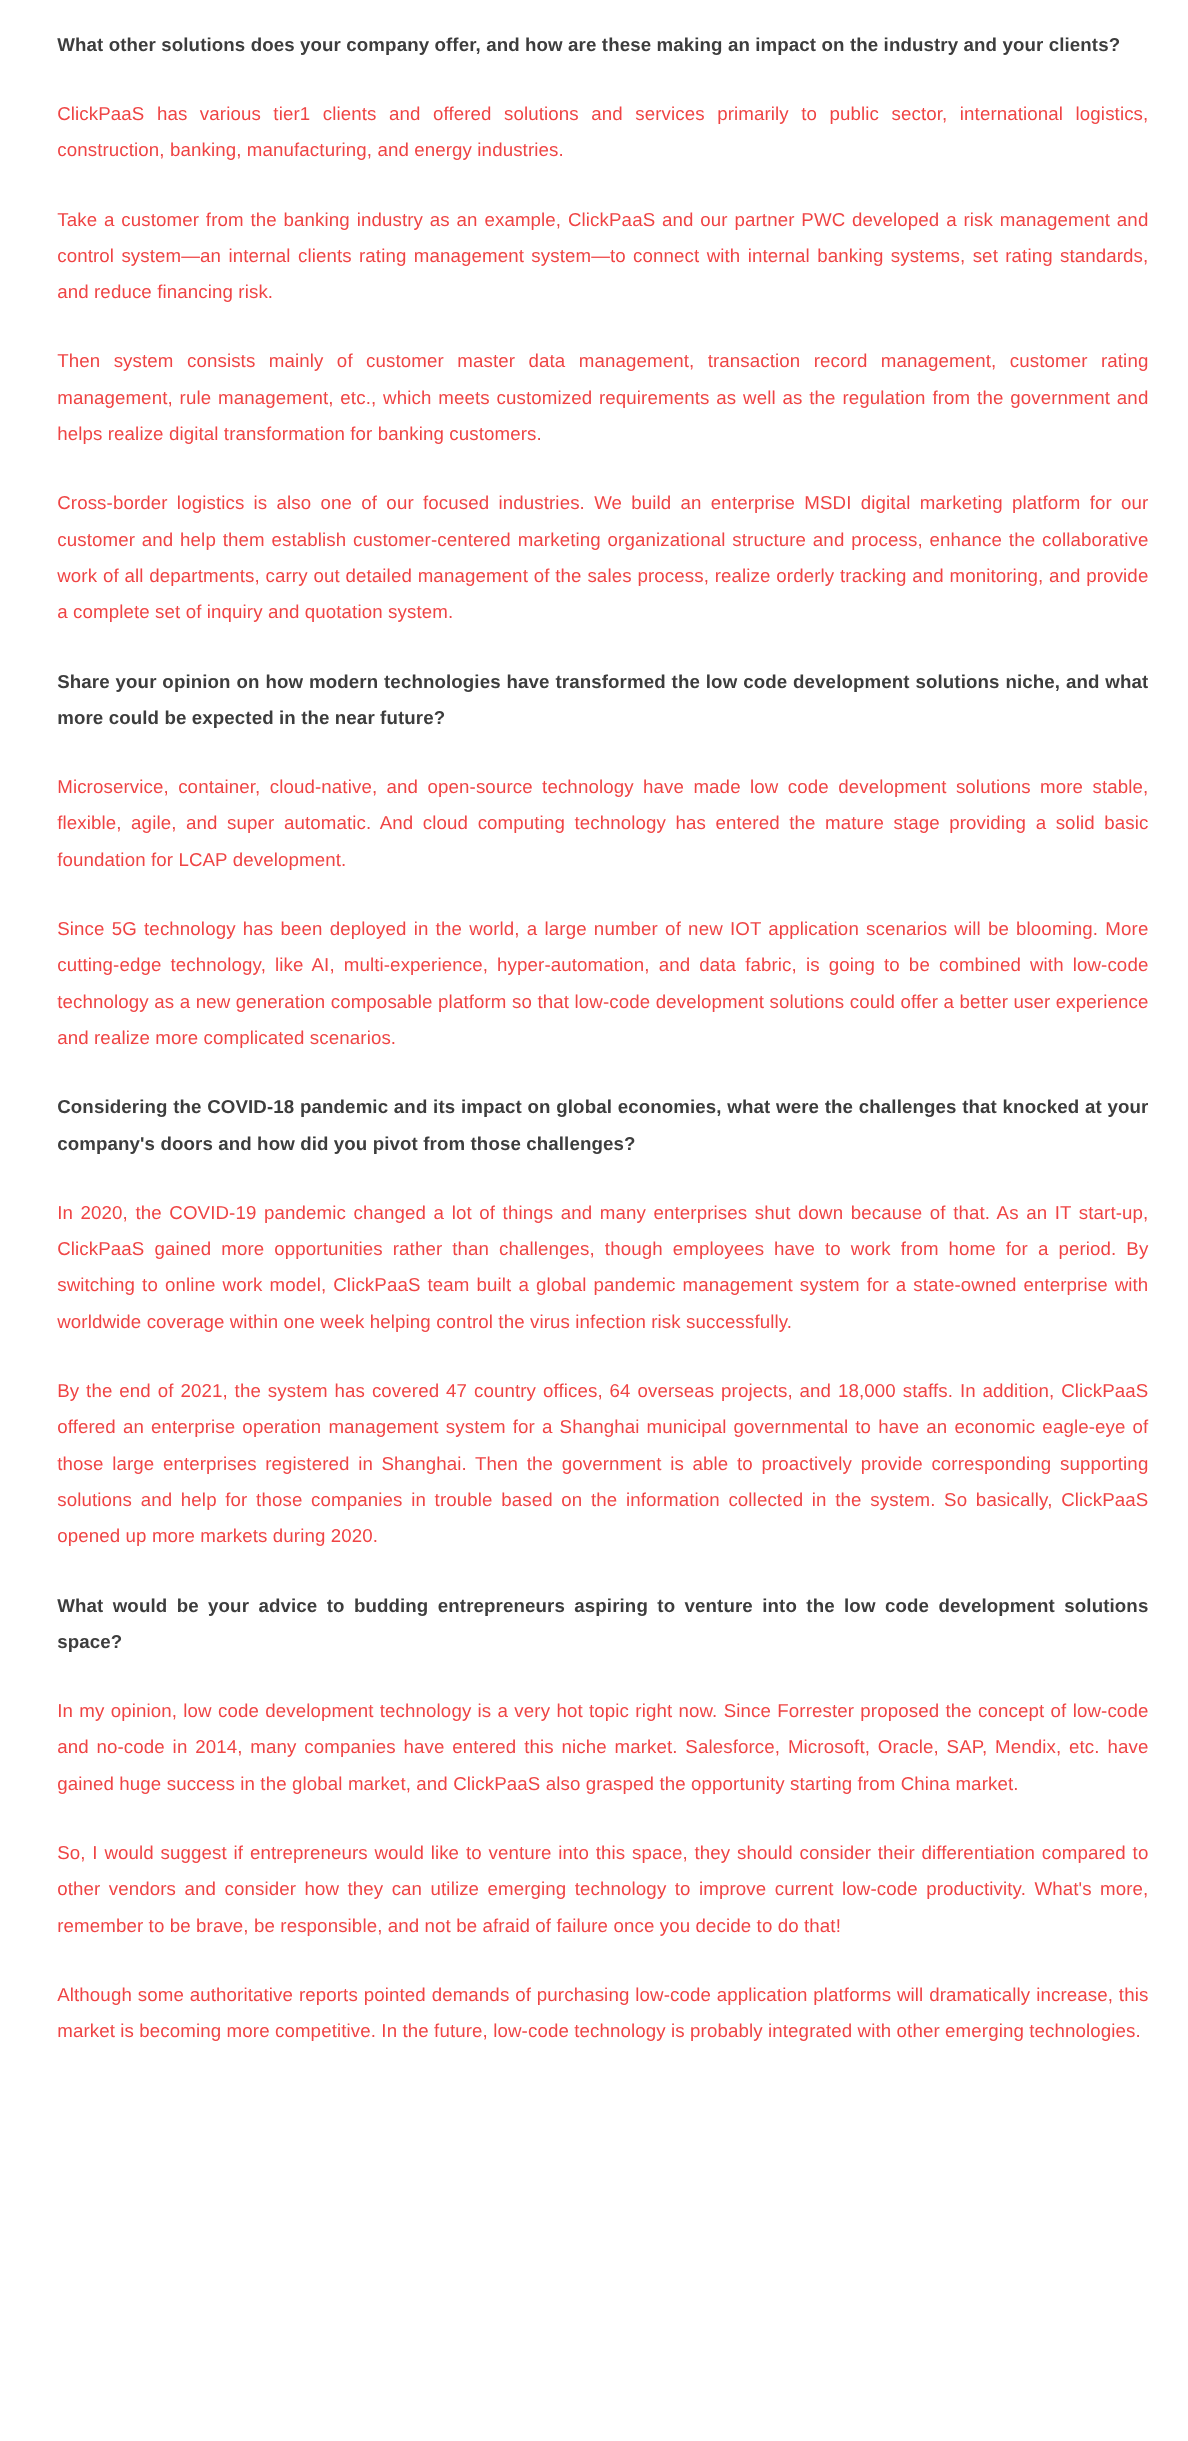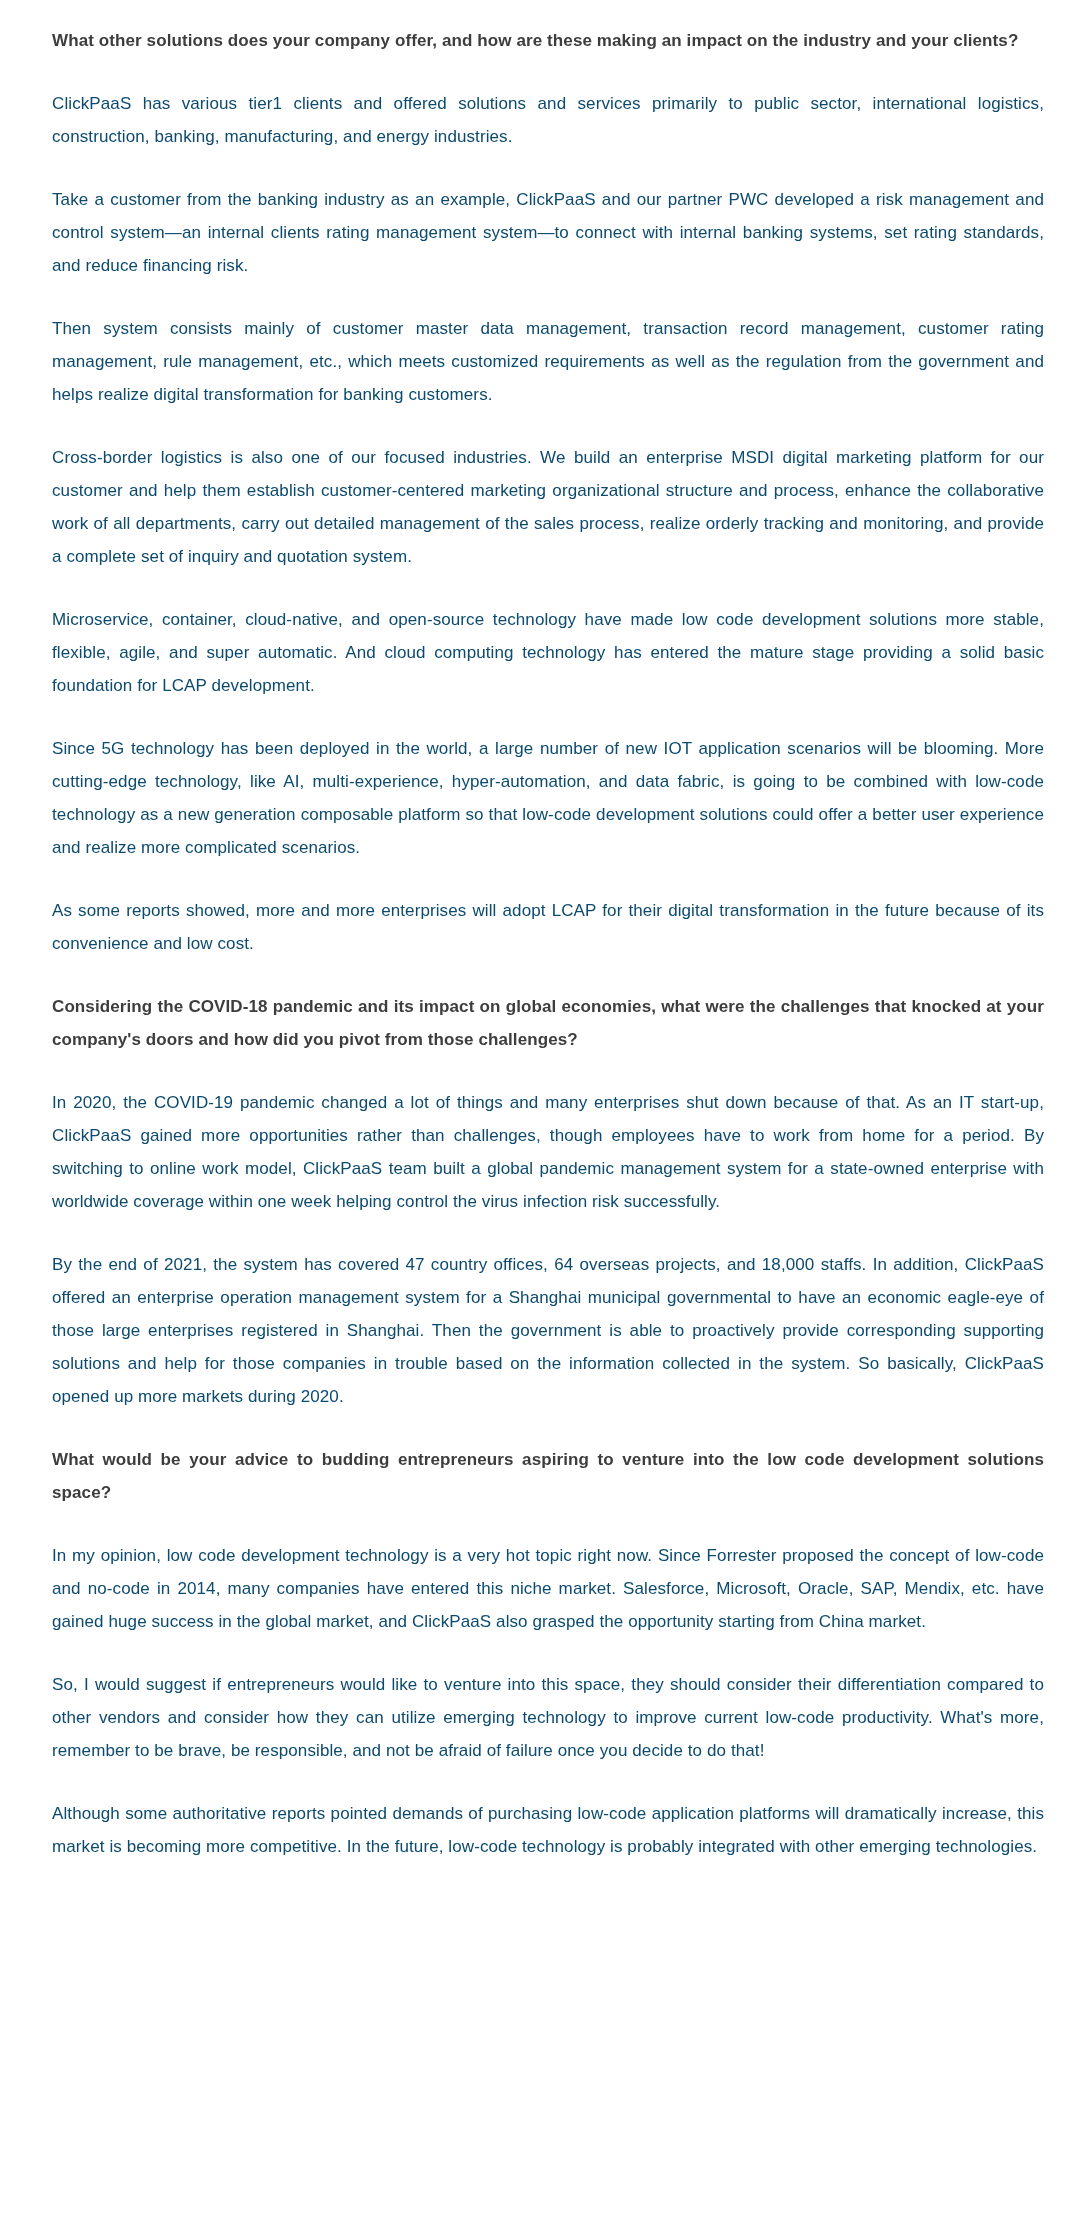--- a/index.html
+++ b/index.html
@@ -20,21 +20,21 @@
     font-weight: bold;
     color: #3d3d3d;
     line-height: 33px;
     text-align: justify;
     margin: 0 0 30px 0;
     letter-spacing: 0.1px;
   }
   .para {
     font-size: 17px;
     font-weight: normal;
-    color: #0c4a6e;
+    color: #ef4444;
     line-height: 33px;
     text-align: justify;
     margin: 0 0 30px 0;
     letter-spacing: 0.1px;
   }
   .qa-section:last-child .para:last-child {
     margin-bottom: 0;
   }
 </style>
 </head>
@@ -44,23 +44,23 @@
 
   <section class="qa-section">
     <h2 class="question">What other solutions does your company offer, and how are these making an impact on the industry and your clients?</h2>
     <p class="para">ClickPaaS has various tier1 clients and offered solutions and services primarily to public sector, international logistics, construction, banking, manufacturing, and energy industries.</p>
     <p class="para">Take a customer from the banking industry as an example, ClickPaaS and our partner PWC developed a risk management and control system—an internal clients rating management system—to connect with internal banking systems, set rating standards, and reduce financing risk.</p>
     <p class="para">Then system consists mainly of customer master data management, transaction record management, customer rating management, rule management, etc., which meets customized requirements as well as the regulation from the government and helps realize digital transformation for banking customers.</p>
     <p class="para">Cross-border logistics is also one of our focused industries. We build an enterprise MSDI digital marketing platform for our customer and help them establish customer-centered marketing organizational structure and process, enhance the collaborative work of all departments, carry out detailed management of the sales process, realize orderly tracking and monitoring, and provide a complete set of inquiry and quotation system.</p>
   </section>
 
   <section class="qa-section">
+    <h2 class="question">Share your opinion on how modern technologies have transformed the low code development solutions niche, and what more could be expected in the near future?</h2>
     <p class="para">Microservice, container, cloud-native, and open-source technology have made low code development solutions more stable, flexible, agile, and super automatic. And cloud computing technology has entered the mature stage providing a solid basic foundation for LCAP development.</p>
     <p class="para">Since 5G technology has been deployed in the world, a large number of new IOT application scenarios will be blooming. More cutting-edge technology, like AI, multi-experience, hyper-automation, and data fabric, is going to be combined with low-code technology as a new generation composable platform so that low-code development solutions could offer a better user experience and realize more complicated scenarios.</p>
-    <p class="para">As some reports showed, more and more enterprises will adopt LCAP for their digital transformation in the future because of its convenience and low cost.</p>
   </section>
 
   <section class="qa-section">
     <h2 class="question">Considering the COVID-18 pandemic and its impact on global economies, what were the challenges that knocked at your company's doors and how did you pivot from those challenges?</h2>
     <p class="para">In 2020, the COVID-19 pandemic changed a lot of things and many enterprises shut down because of that. As an IT start-up, ClickPaaS gained more opportunities rather than challenges, though employees have to work from home for a period. By switching to online work model, ClickPaaS team built a global pandemic management system for a state-owned enterprise with worldwide coverage within one week helping control the virus infection risk successfully.</p>
     <p class="para">By the end of 2021, the system has covered 47 country offices, 64 overseas projects, and 18,000 staffs. In addition, ClickPaaS offered an enterprise operation management system for a Shanghai municipal governmental to have an economic eagle-eye of those large enterprises registered in Shanghai. Then the government is able to proactively provide corresponding supporting solutions and help for those companies in trouble based on the information collected in the system. So basically, ClickPaaS opened up more markets during 2020.</p>
   </section>
 
   <section class="qa-section">
     <h2 class="question">What would be your advice to budding entrepreneurs aspiring to venture into the low code development solutions space?</h2>

